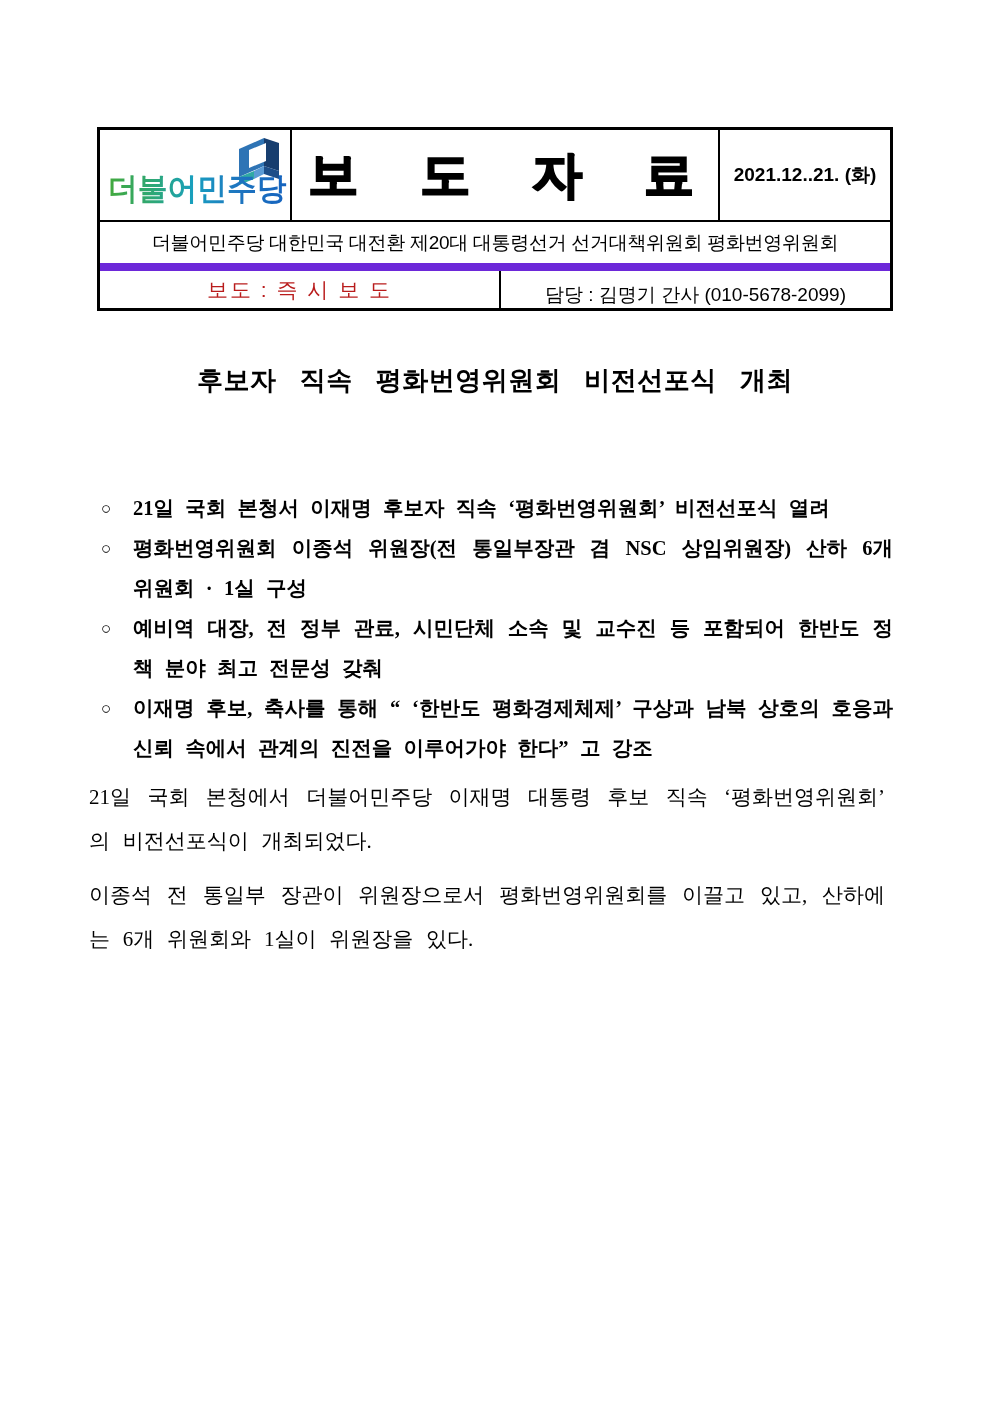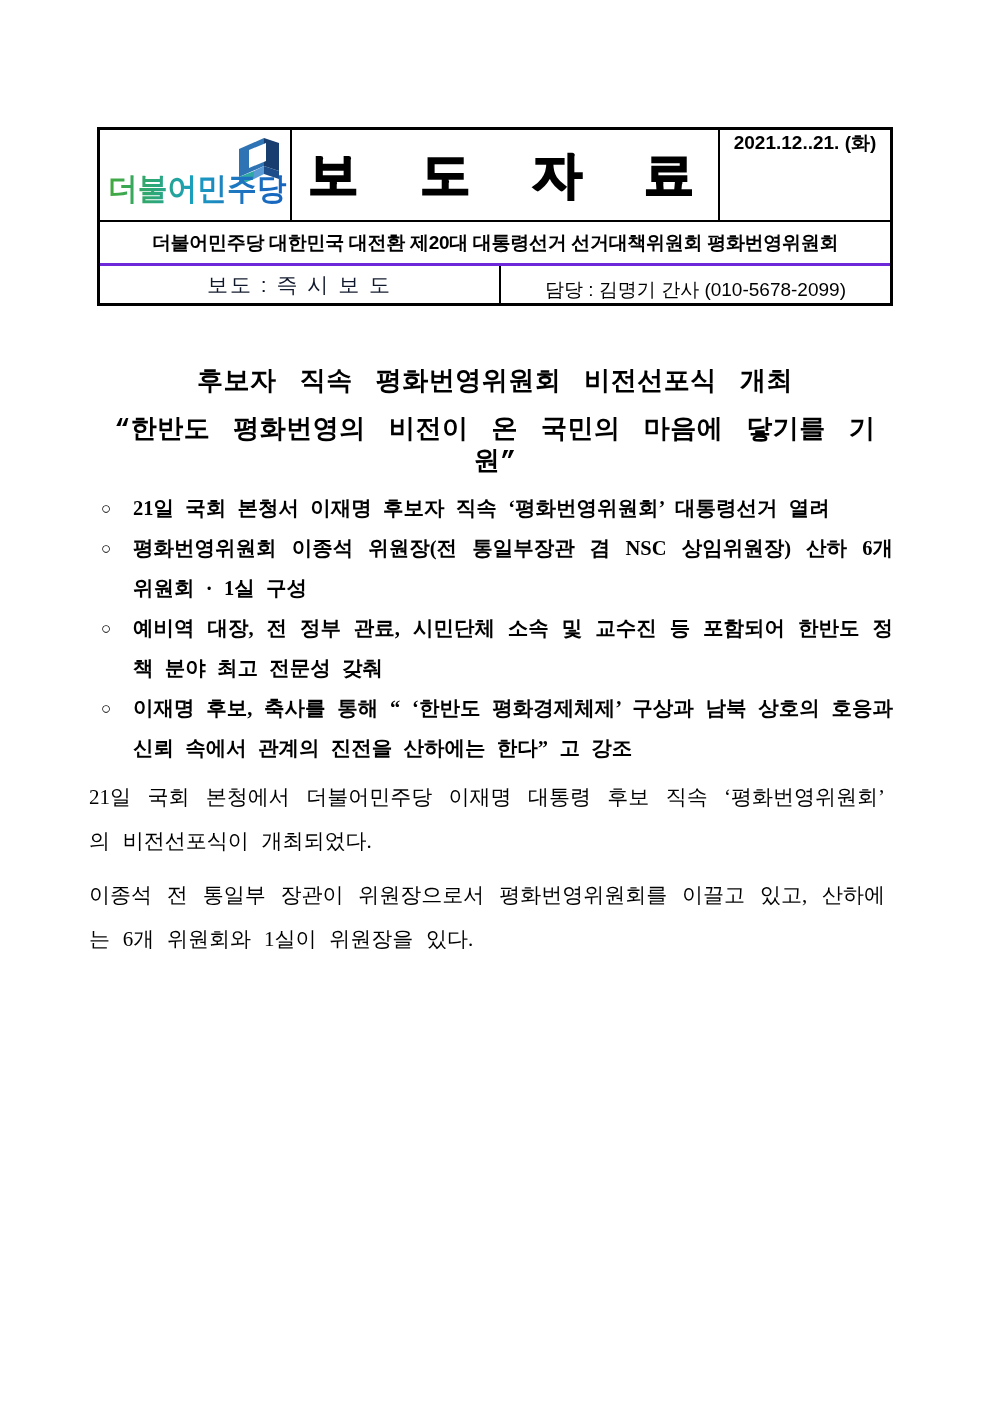--- a/index.html
+++ b/index.html
@@ -51,31 +51,31 @@
   }
   .press-title {
     font-family: "Liberation Sans", sans-serif;
     font-weight: 900; font-size: 50px;
     letter-spacing: 24px; padding-left: 16px;
     -webkit-text-stroke: 2px #000;
     white-space: nowrap;
   }
   .cell-date {
     width: 192px;
-    display: flex; justify-content: center;
+    display: flex; align-items: center; justify-content: center;
     font-family: "Liberation Sans", sans-serif;
     font-weight: 700; font-size: 19px;
     transform: none; white-space: nowrap;
   }
 
   .mast-row2 {
-    height: 41px; border-bottom: 3px solid #6d28d9;
+    height: 41px; border-bottom: 8px solid #6d28d9;
     display: flex; align-items: center; justify-content: center;
     font-family: "Liberation Sans", sans-serif;
-    font-weight: 700; font-size: 19px; letter-spacing: -0.3px;
+    font-weight: 400; font-size: 19px; letter-spacing: -0.3px;
     white-space: nowrap;
   }
 
   .mast-row3 { display: flex; height: 37px; }
   .cell-release {
     width: 401px; box-sizing: border-box;
     border-right: 2px solid #000;
     display: flex; align-items: center; justify-content: center;
     font-family: "Liberation Sans", sans-serif;
     font-size: 21px; font-weight: 500; letter-spacing: 2px;
@@ -149,49 +149,48 @@
         <span>2021.12..21. (화)</span>
       </div>
     </div>
 
     <div class="mast-row2">
       <span>더불어민주당 대한민국 대전환 제20대 대통령선거 선거대책위원회 평화번영위원회</span>
     </div>
 
     <div class="mast-row3">
       <div class="cell-release">
-        <span id="release-label" style="color: #0f172a;">보도 : 즉 시 보 도</span>
+        <span id="release-label" style="color: #b91c1c;">보도 : 즉 시 보 도</span>
       </div>
       <div class="cell-contact">
         <span>담당 : 김명기 간사 (010-5678-2099)</span>
       </div>
     </div>
   </div>
 
   <div class="headline">
     <div class="headline-line">후보자 직속 평화번영위원회 비전선포식 개최</div>
-    <div class="headline-line">“한반도 평화번영의 비전이 온 국민의 마음에 닿기를 기원”</div>
   </div>
 
   <div class="bullets">
     <div class="bullet">
       <span class="bullet-marker">○</span>
-      <span>21일 국회 본청서 이재명 후보자 직속 ‘평화번영위원회’ 대통령선거 열려</span>
+      <span>21일 국회 본청서 이재명 후보자 직속 ‘평화번영위원회’ 비전선포식 열려</span>
     </div>
     <div class="bullet">
       <span class="bullet-marker">○</span>
       <span>평화번영위원회 이종석 위원장(전 통일부장관 겸 NSC 상임위원장) 산하 6개 위원회 · 1실 구성</span>
     </div>
     <div class="bullet">
       <span class="bullet-marker">○</span>
       <span>예비역 대장, 전 정부 관료, 시민단체 소속 및 교수진 등 포함되어 한반도 정책 분야 최고 전문성 갖춰</span>
     </div>
     <div class="bullet">
       <span class="bullet-marker">○</span>
-      <span>이재명 후보, 축사를 통해 “ ‘한반도 평화경제체제’ 구상과 남북 상호의 호응과 신뢰 속에서 관계의 진전을 산하에는 한다” 고 강조</span>
+      <span>이재명 후보, 축사를 통해 “ ‘한반도 평화경제체제’ 구상과 남북 상호의 호응과 신뢰 속에서 관계의 진전을 이루어가야 한다” 고 강조</span>
     </div>
   </div>
 
   <div class="body-text">
     <p>21일 국회 본청에서 더불어민주당 이재명 대통령 후보 직속 ‘평화번영위원회’ 의 비전선포식이 개최되었다.</p>
     <p>이종석 전 통일부 장관이 위원장으로서 평화번영위원회를 이끌고 있고, 산하에는 6개 위원회와 1실이 위원장을 있다.</p>
   </div>
 
   <div class="footer">- 1 -</div>
 

